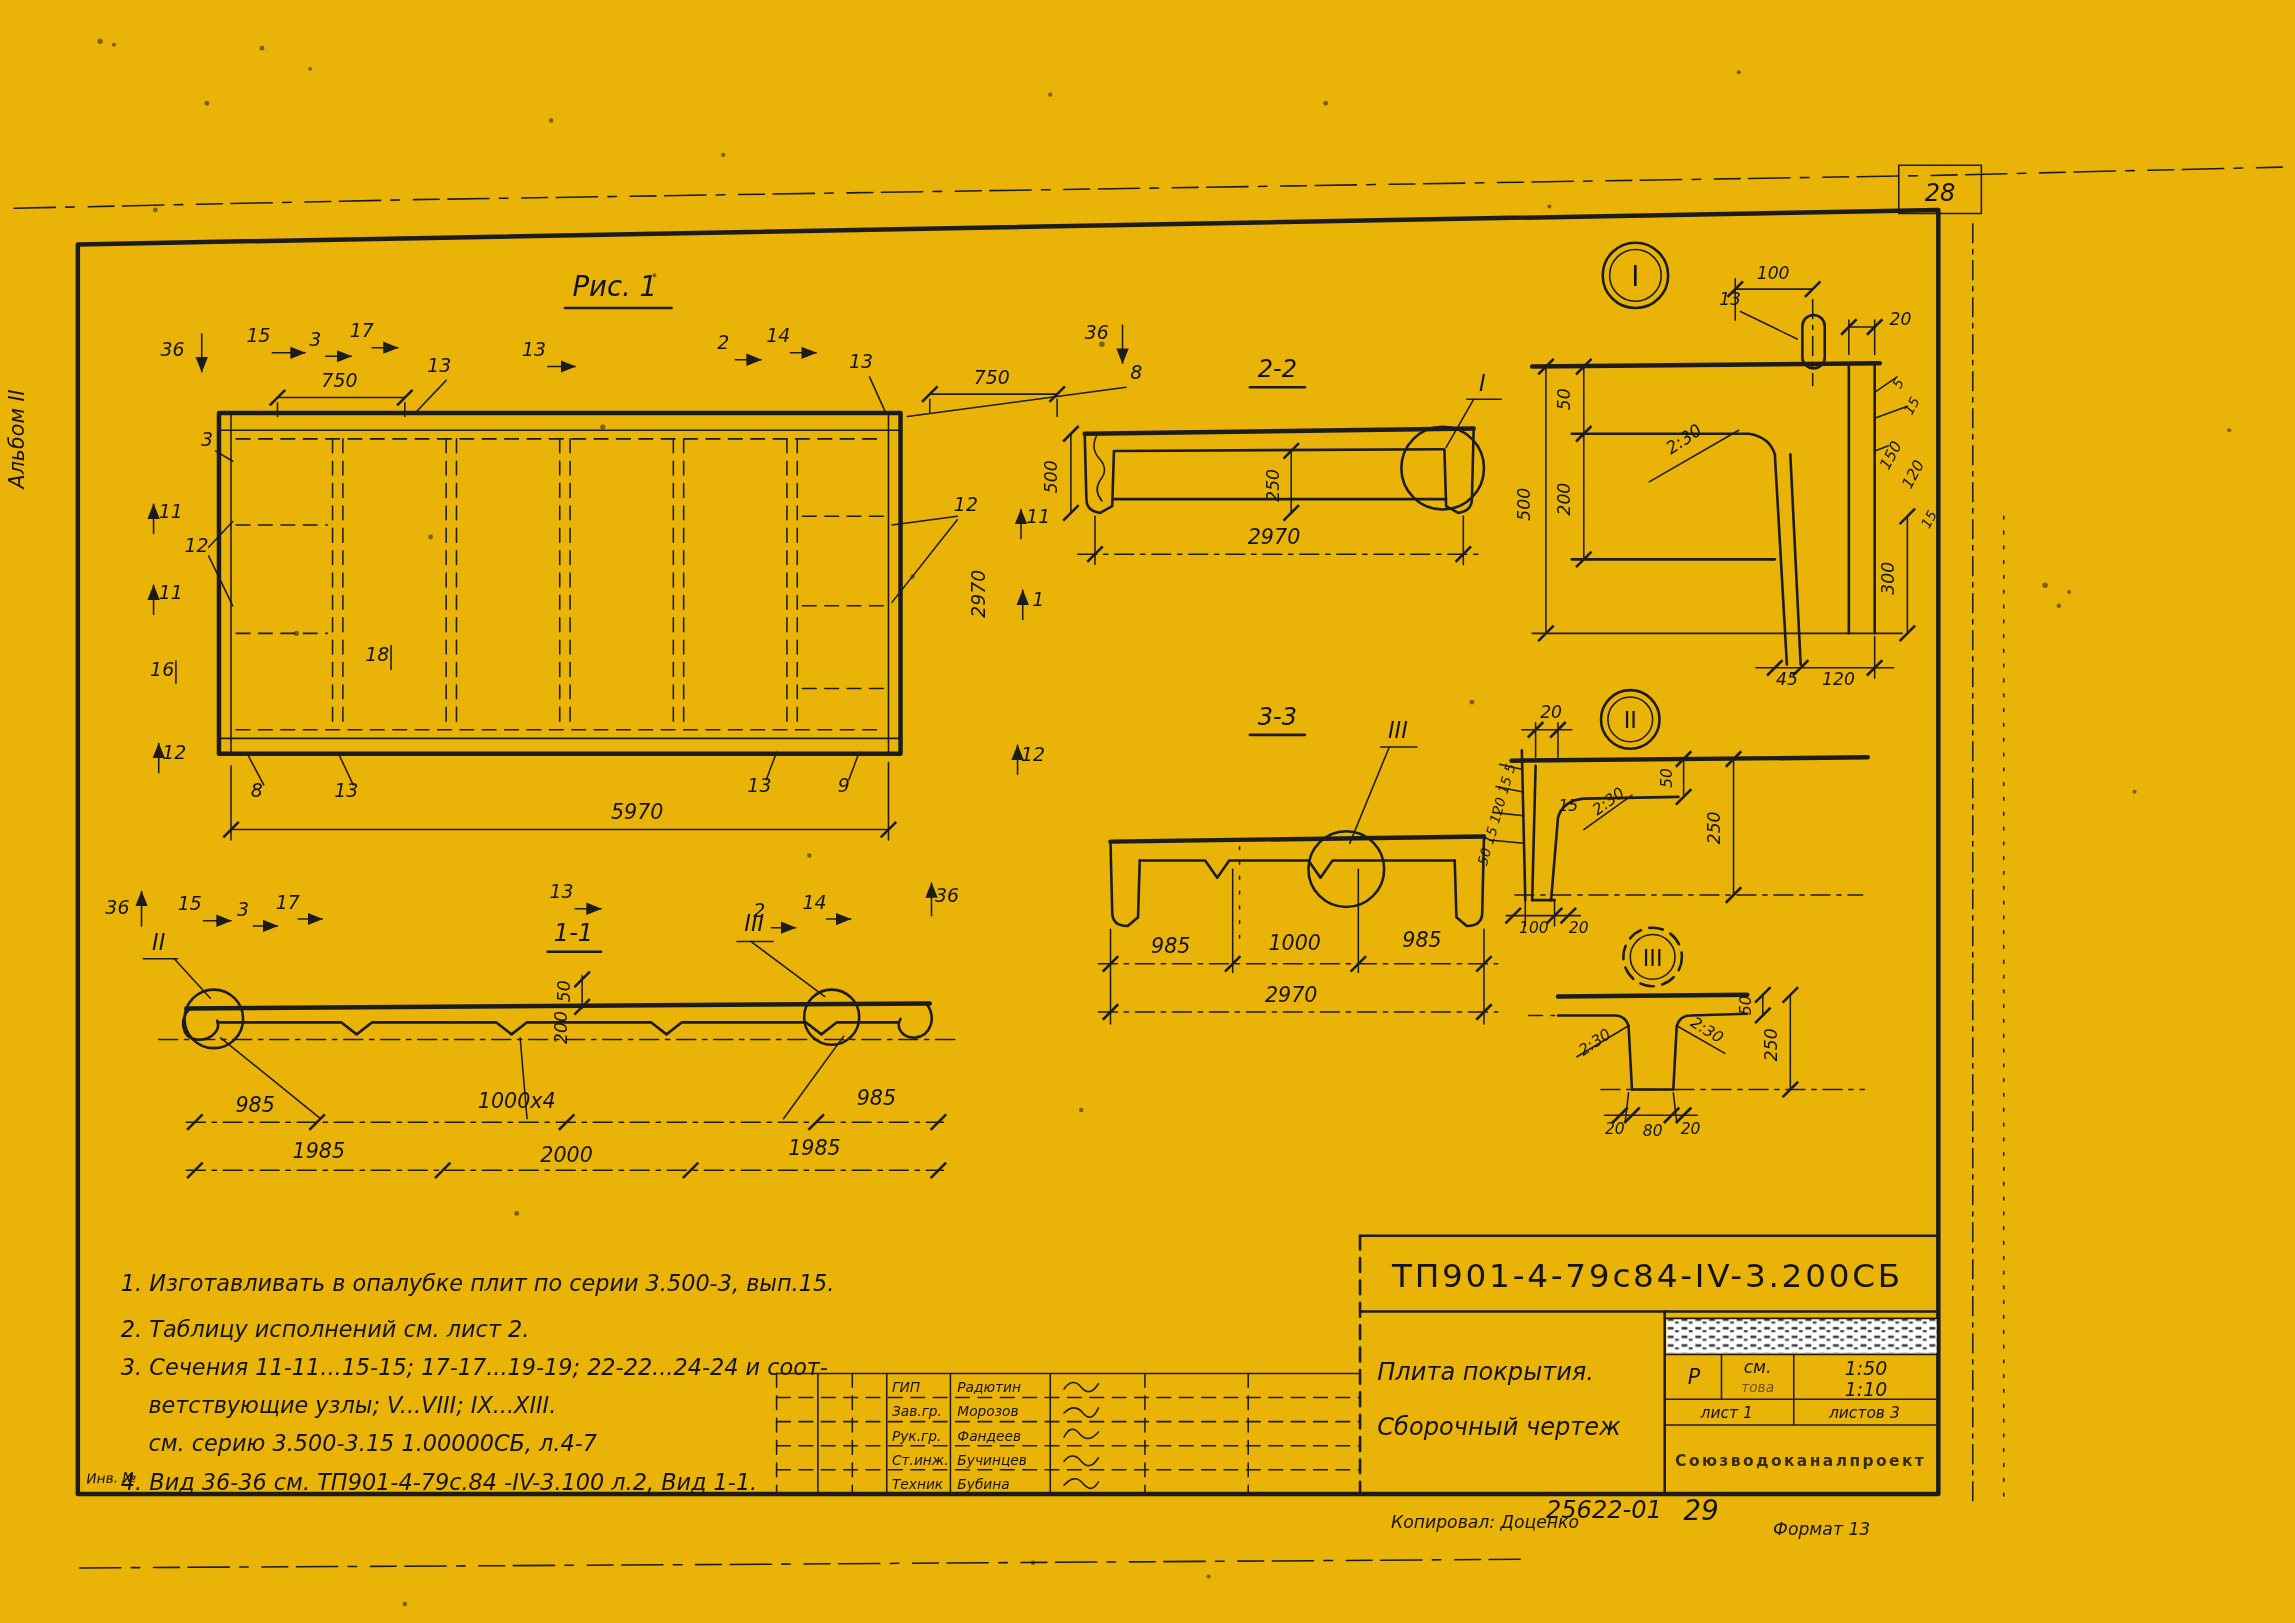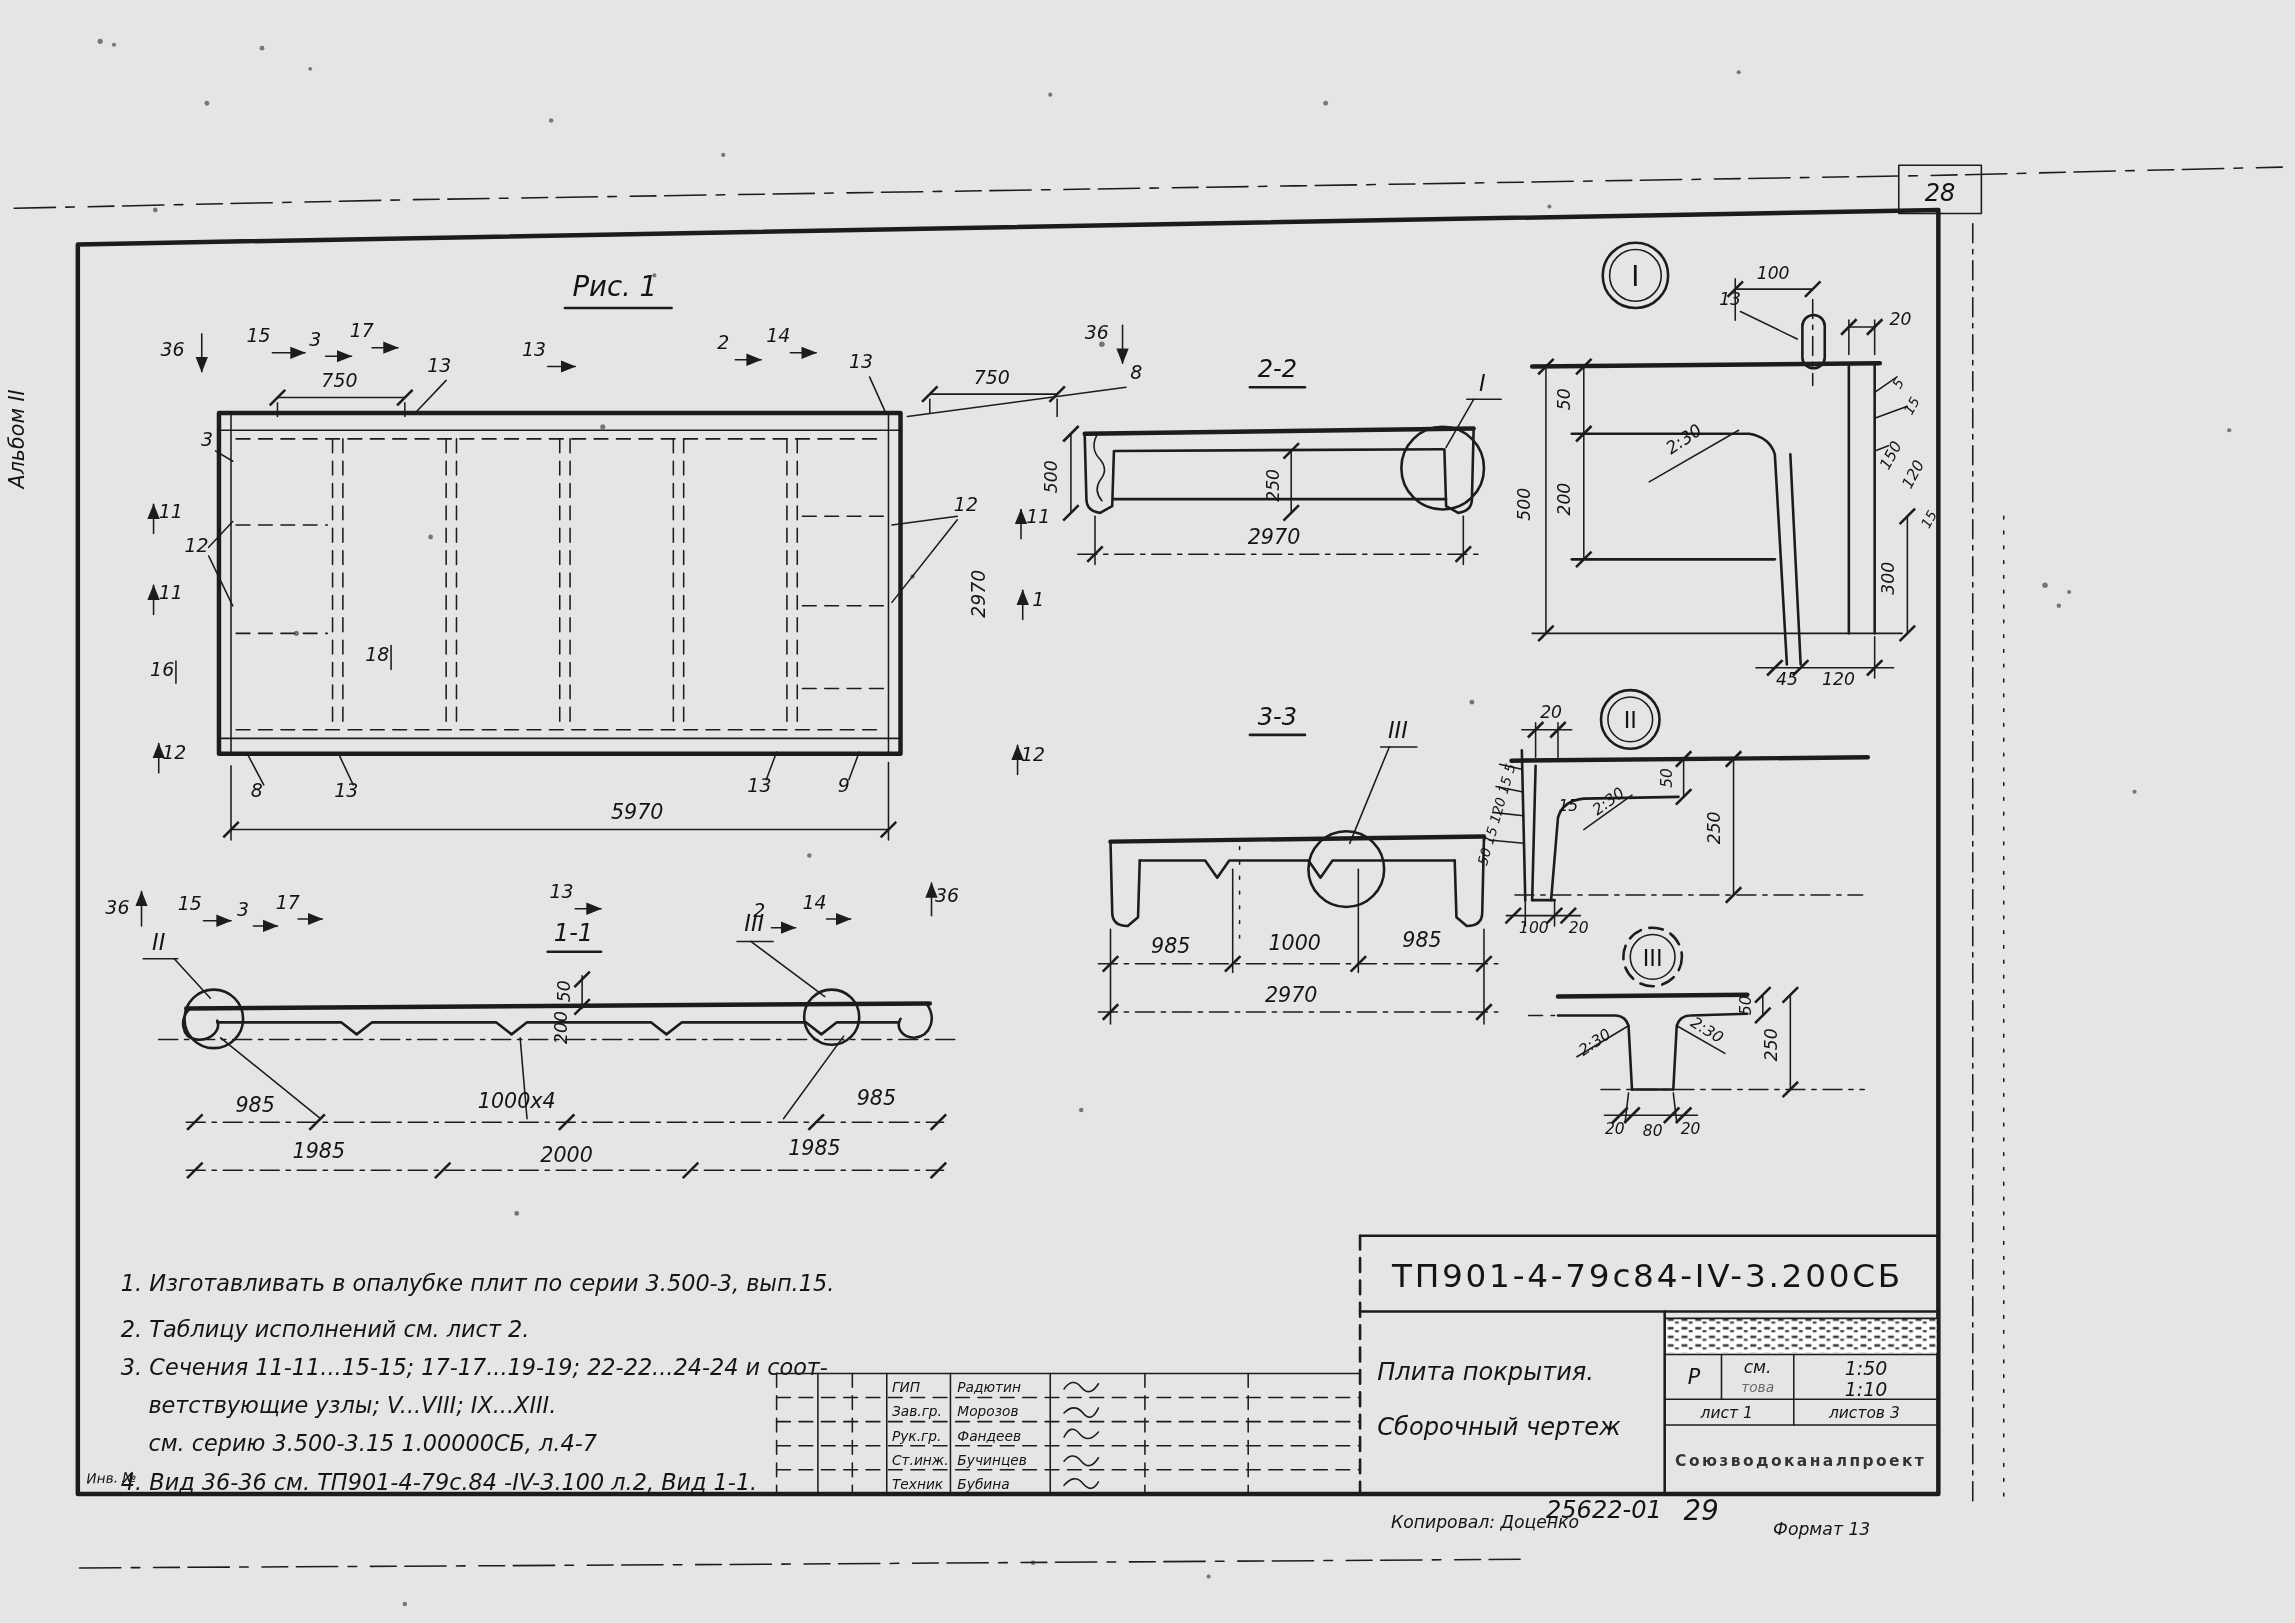--- a/index.html
+++ b/index.html
@@ -1,16 +1,16 @@
 <!DOCTYPE html>
 <html style="font-size:9.2px"><head>
 <meta charset="utf-8">
 <style>
   html,body{margin:0;padding:0;background:#ffffff;}
-  .sheet{position:fixed;inset:0;background:#e5e5e5;}
+  .sheet{position:fixed;inset:0;background:#eab308;}
   svg{width:100%;height:100%;display:block;}
   .ln{stroke:#1c1c1c;stroke-width:1.5;fill:none;stroke-linecap:round;stroke-linejoin:round;}
   .lt{stroke-width:0.9;}
   .lk{stroke-width:2.6;}
   .dsh{stroke-dasharray:8 5;}
   .dd{stroke-dasharray:11 4 2.5 4;}
   .dt{stroke-dasharray:1.6 7;}
   .torn{stroke-dasharray:24 6 5 8 15 5;}
   .t{font-family:"DejaVu Sans",sans-serif;font-style:italic;fill:#141414;}
   .up{font-style:normal;}

